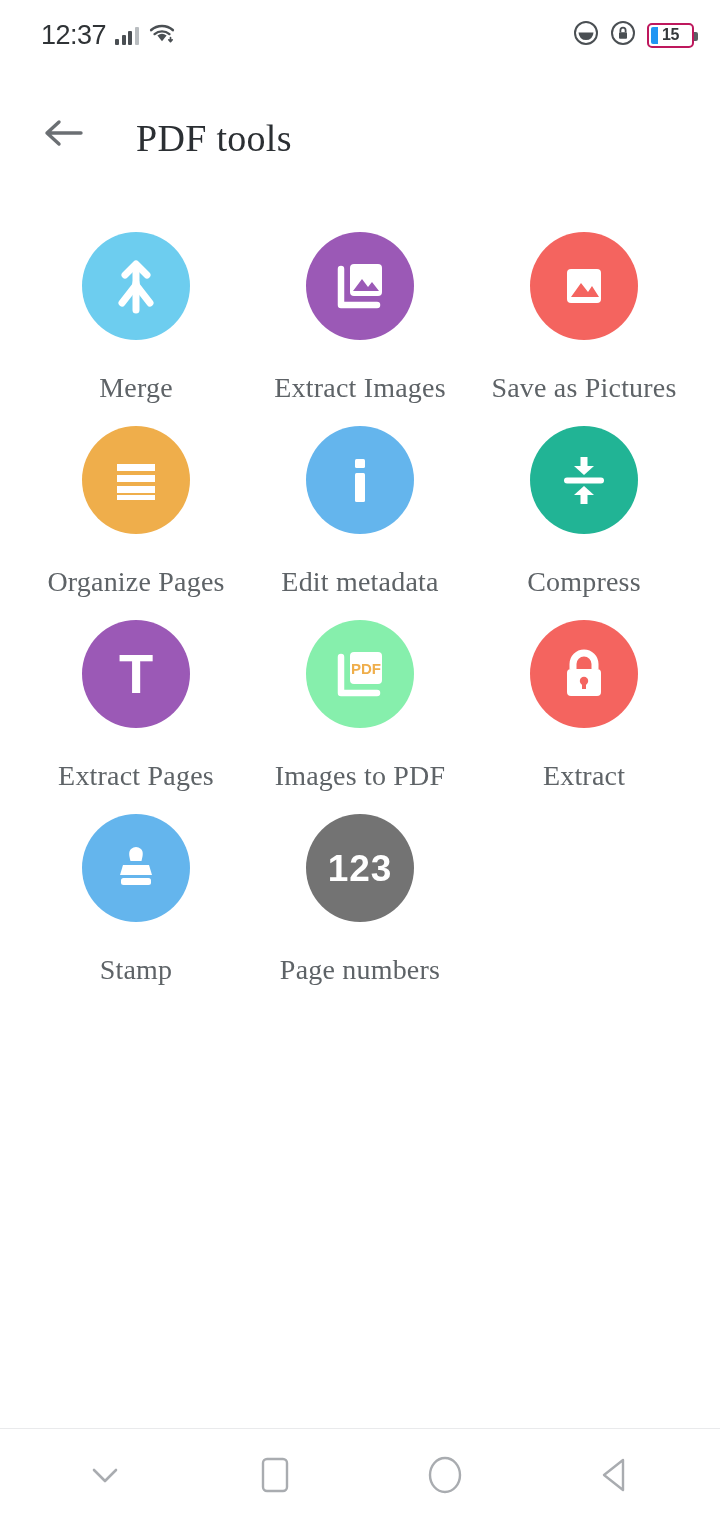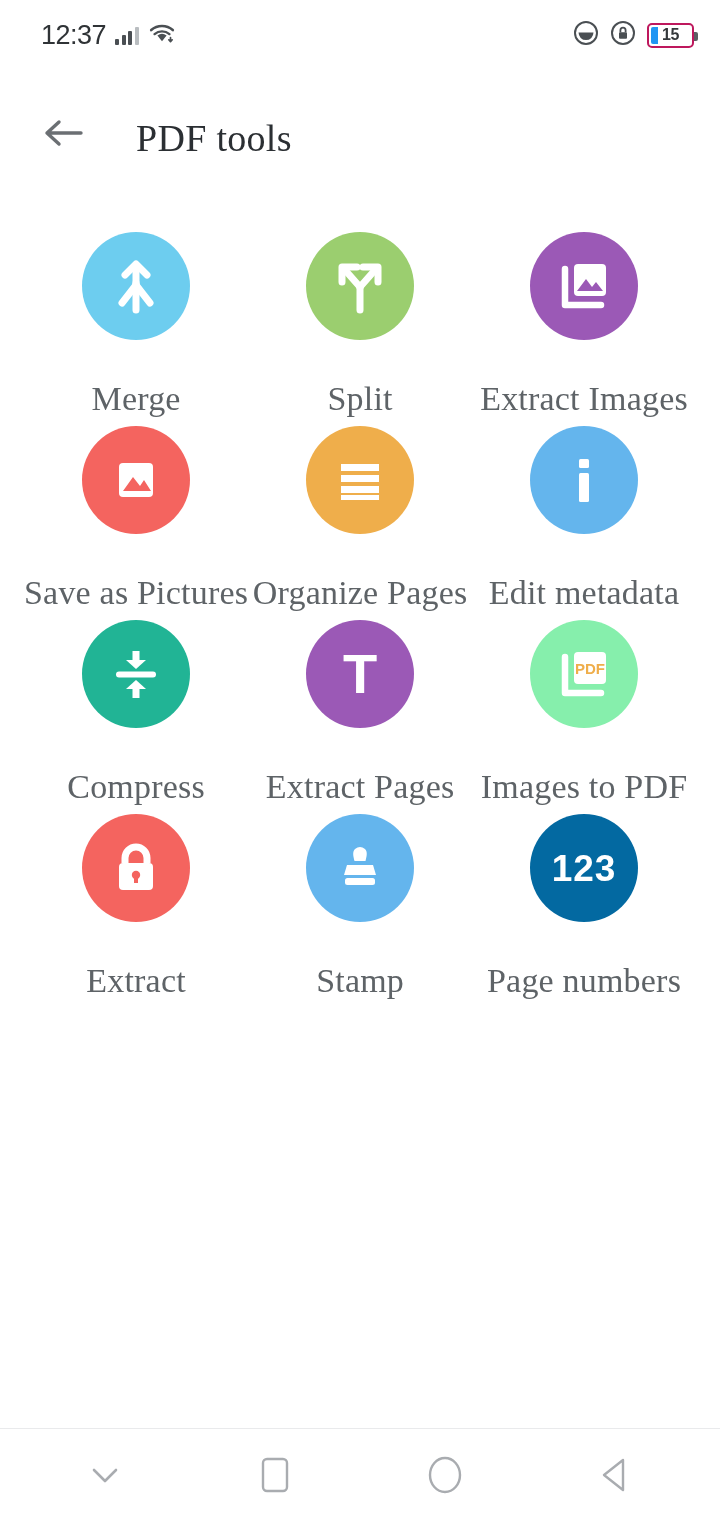--- a/index.html
+++ b/index.html
@@ -77,23 +77,23 @@
   .tool {
     display:flex; flex-direction:column; align-items:center;
     cursor:pointer; user-select:none;
   }
   .tool-circle {
     width:108px; height:108px; border-radius:50%;
     display:flex; align-items:center; justify-content:center;
     position:relative;
   }
   .tool-label {
-    margin-top:40px;
+    margin-top:32px;
     font-family:"Liberation Serif", serif;
-    font-size:34px; color:#5e6367; text-align:center; letter-spacing:0.2px;
+    font-size:28px; color:#5e6367; text-align:center; letter-spacing:0.2px;
     white-space:nowrap;
   }
   .tool-circle svg { display:block; }
   .glyph-text {
     color:#ffffff;
     font-family:"Liberation Sans", sans-serif;
     font-weight:bold;
   }
   .glyph-t { font-size:56px; line-height:1; }
   .glyph-123 { font-size:37px; line-height:1; letter-spacing:1px; }
@@ -173,32 +173,20 @@
           <path d="M31 55 L31 28" stroke="#fff" stroke-width="7" stroke-linecap="round" fill="none"></path>
           <path d="M31 28 L31 10" stroke="#fff" stroke-width="7" stroke-linecap="round" fill="none"></path>
           <path d="M20 20 L31 9 L42 20" stroke="#fff" stroke-width="7" stroke-linecap="round" stroke-linejoin="round" fill="none"></path>
           <path d="M31 30 L17 48" stroke="#fff" stroke-width="7" stroke-linecap="round" fill="none"></path>
           <path d="M31 30 L45 48" stroke="#fff" stroke-width="7" stroke-linecap="round" fill="none"></path>
         </svg>
       </div>
       <div class="tool-label">Merge</div>
     </div>
 
-    <div class="tool">
-      <div class="tool-circle" style="background:#9BCE6F">
-        <svg width="62" height="62" viewBox="0 0 62 62">
-          <path d="M31 55 L31 32" stroke="#fff" stroke-width="7" stroke-linecap="round" fill="none"></path>
-          <path d="M31 32 L16 15" stroke="#fff" stroke-width="7" stroke-linecap="round" fill="none"></path>
-          <path d="M31 32 L46 15" stroke="#fff" stroke-width="7" stroke-linecap="round" fill="none"></path>
-          <path d="M13 27 L13 12 L28 12" stroke="#fff" stroke-width="7" stroke-linecap="round" stroke-linejoin="round" fill="none"></path>
-          <path d="M34 12 L49 12 L49 27" stroke="#fff" stroke-width="7" stroke-linecap="round" stroke-linejoin="round" fill="none"></path>
-        </svg>
-      </div>
-      <div class="tool-label">Split</div>
-    </div>
 
     <div class="tool">
       <div class="tool-circle" style="background:#9B59B6">
         <svg width="62" height="62" viewBox="0 0 62 62">
           <path d="M12 14 L12 50 L48 50" stroke="#fff" stroke-width="6.5" fill="none" stroke-linecap="round" stroke-linejoin="round"></path>
           <rect x="21" y="9" width="32" height="32" rx="4" fill="#fff"></rect>
           <path d="M24 36 L33 24 L39 32 L43 27 L50 36 Z" fill="#9B59B6"></path>
         </svg>
       </div>
       <div class="tool-label">Extract Images</div>
@@ -285,21 +273,21 @@
         <svg width="62" height="62" viewBox="0 0 62 62">
           <path d="M26 12 a8 8 0 0 1 10 0 c3 3 1.5 8 0.5 12 l-11 0 c-1 -4 -2.5 -9 0.5 -12 Z" fill="#fff"></path>
           <path d="M18 28 L44 28 L47 38 L15 38 Z" fill="#fff"></path>
           <rect x="16" y="41" width="30" height="7" rx="2.5" fill="#fff"></rect>
         </svg>
       </div>
       <div class="tool-label">Stamp</div>
     </div>
 
     <div class="tool">
-      <div class="tool-circle" style="background:#0369a1">
+      <div class="tool-circle" style="background:#737373">
         <span class="glyph-text glyph-123">123</span>
       </div>
       <div class="tool-label">Page numbers</div>
     </div>
 
   </div>
 
   <div class="navbar">
     <div class="nav-btn">
       <svg width="40" height="26" viewBox="0 0 40 26">

